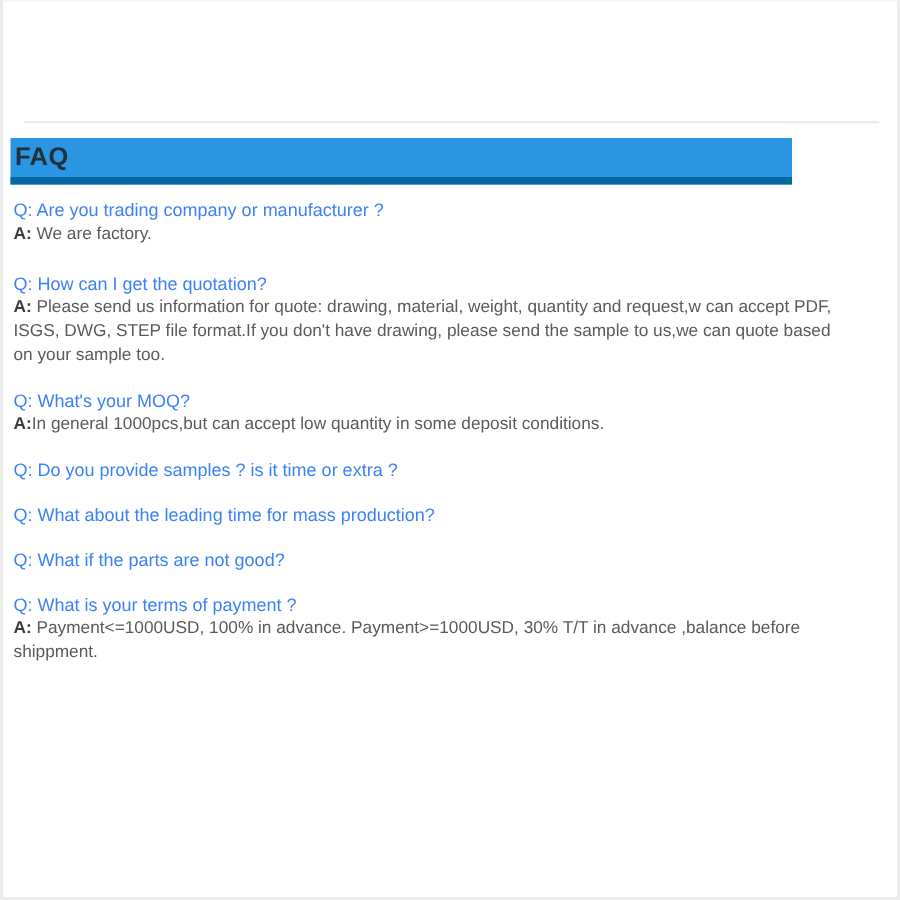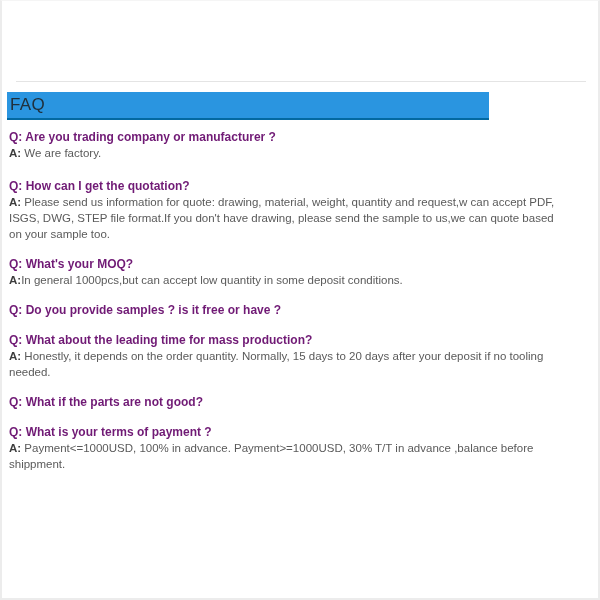--- a/index.html
+++ b/index.html
@@ -16,43 +16,44 @@
     overflow: hidden;
     font-family: "Liberation Sans", sans-serif;
   }
   .topline {
     margin: 80px 12px 0 14px;
     height: 1px;
     background: #e4e4e4;
   }
   .faq-header {
     margin: 10px 0 0 5px;
-    width: 482px;
+    width: 521px;
     height: 26px;
     background: #2a95e0;
-    border-bottom: 2px solid #0369a1;
+    border-bottom: 5px solid #0369a1;
     box-sizing: content-box;
+    font-weight: bold;
   }
   .faq-header-title {
     font-size: 17px;
     line-height: 25px;
     color: #20303c;
     padding-left: 3px;
     letter-spacing: 0.3px;
   }
   .content {
     margin: 9px 20px 0 7px;
   }
   .qa { margin-bottom: 14px; }
   .qa.first { margin-bottom: 17px; }
   .q {
-    font-weight: bold;
+    font-weight: normal;
     font-size: 12px;
     line-height: 16px;
-    color: #701a75;
+    color: #3b82f6;
   }
   .a {
     font-size: 11.5px;
     line-height: 16px;
     color: #5a5a5a;
   }
   .ap { font-weight: bold; color: #3d3d3d; }
   .at { white-space: pre-line; text-align: right; }
 </style>
 </head>
@@ -79,27 +80,25 @@
 ISGS, DWG, STEP file format.If you don't have drawing, please send the sample to us,we can quote based
 on your sample too.</span></div>
     </div>
 
     <div class="qa">
       <div class="q">Q: What's your MOQ?</div>
       <div class="a"><span class="ap">A:</span><span class="at">In general 1000pcs,but can accept low quantity in some deposit conditions.</span></div>
     </div>
 
     <div class="qa">
-      <div class="q">Q: Do you provide samples ? is it free or have ?</div>
+      <div class="q">Q: Do you provide samples ? is it time or extra ?</div>
     </div>
 
     <div class="qa">
       <div class="q">Q: What about the leading time for mass production?</div>
-      <div class="a"><span class="ap">A:</span><span class="at"> Honestly, it depends on the order quantity. Normally, 15 days to 20 days after your deposit if no tooling
-needed.</span></div>
     </div>
 
     <div class="qa">
       <div class="q">Q: What if the parts are not good?</div>
     </div>
 
     <div class="qa">
       <div class="q">Q: What is your terms of payment ?</div>
       <div class="a"><span class="ap">A:</span><span class="at"> Payment&lt;=1000USD, 100% in advance. Payment&gt;=1000USD, 30% T/T in advance ,balance before
 shippment.</span></div>

